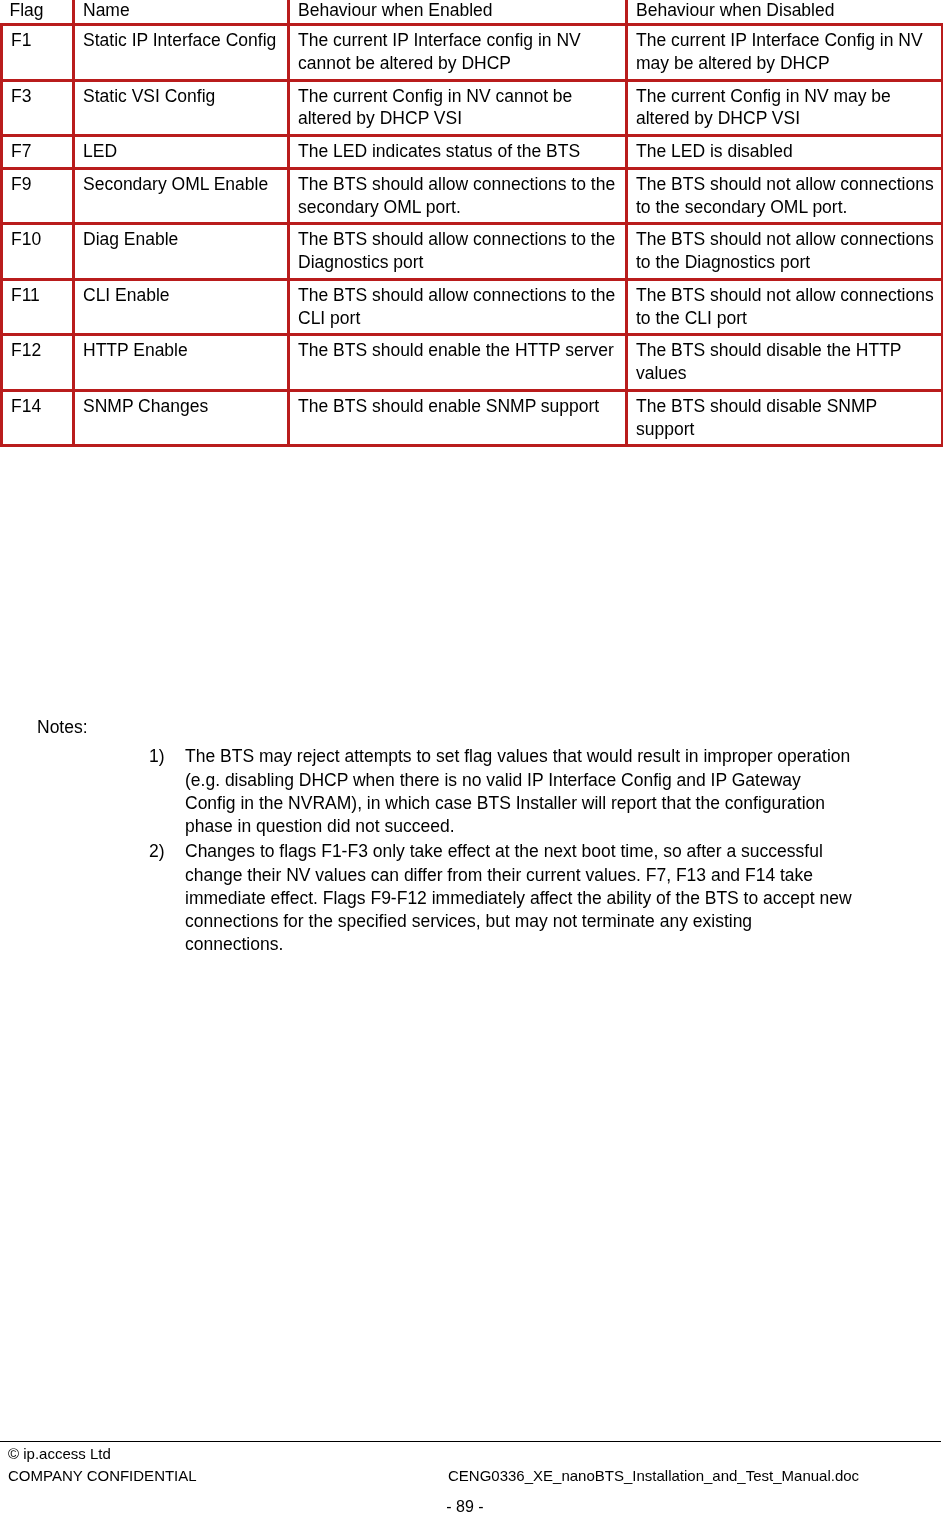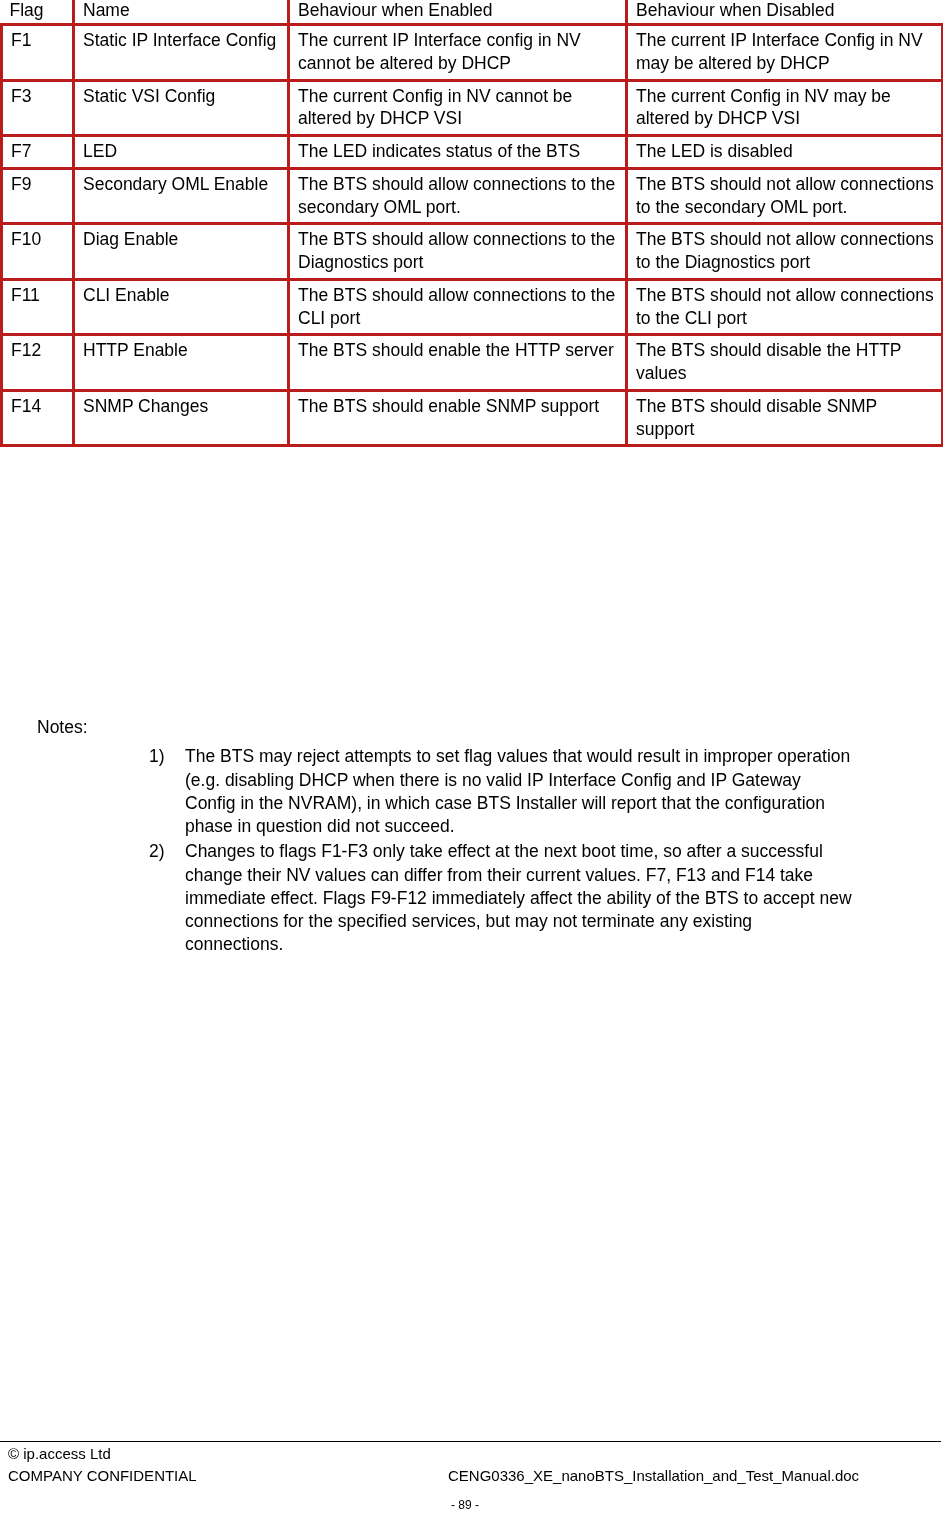--- a/index.html
+++ b/index.html
@@ -118,21 +118,21 @@
     left: 448px;
     top: 0;
     white-space: nowrap;
   }
   .page-number {
     position: absolute;
     left: 0;
     top: 1498px;
     width: 930px;
     text-align: center;
-    font-size: 12px;
+    font-size: 16px;
   }
 </style>
 </head>
 <body>
 
 <table class="flags-table">
   <colgroup>
     <col class="col-flag">
     <col class="col-name">
     <col class="col-enabled">

